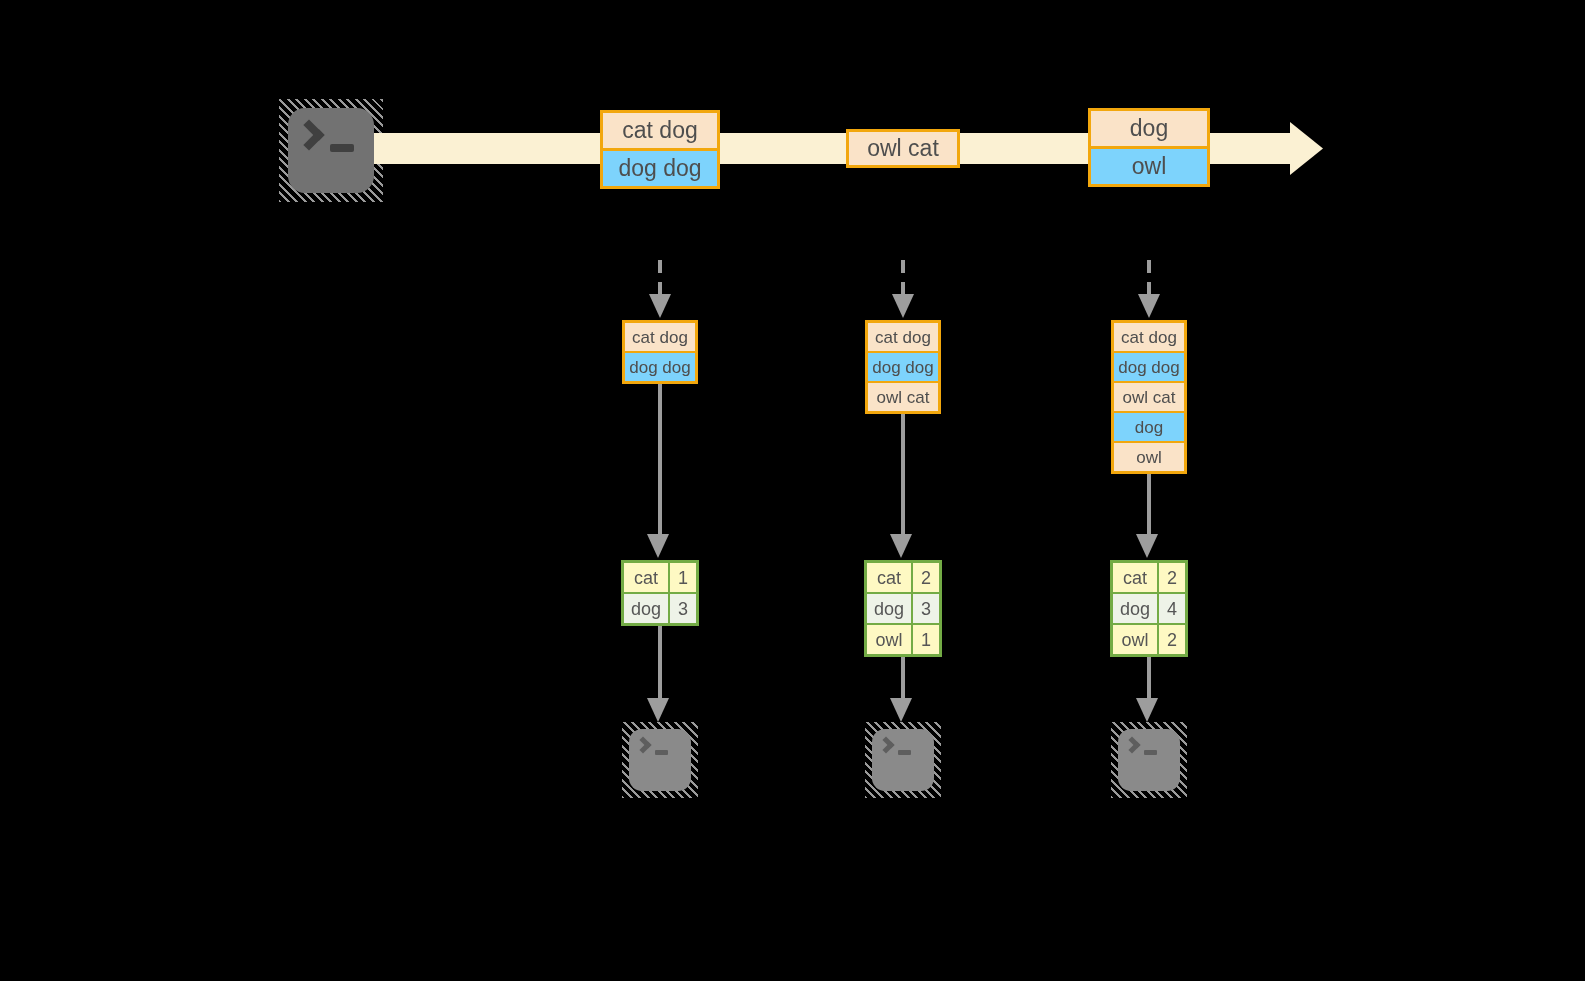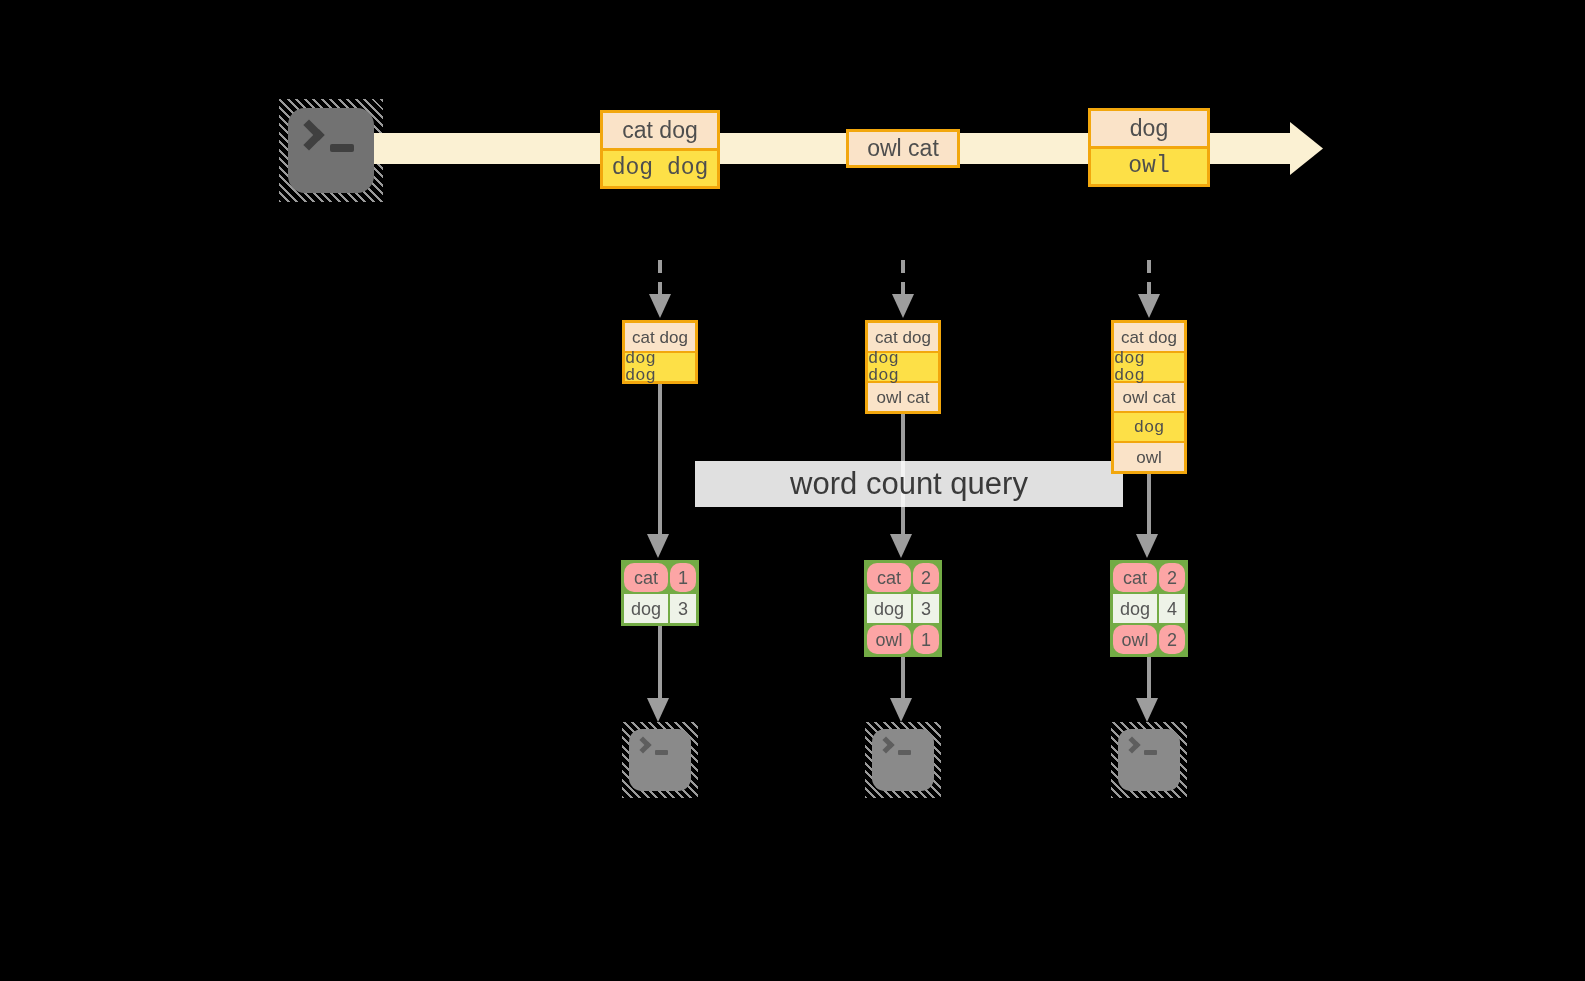--- a/index.html
+++ b/index.html
@@ -43,21 +43,21 @@
     background:#F2A70D;border:3px solid #F2A70D;
     z-index:3;
   }
   .ecell{
     display:flex;align-items:center;justify-content:center;
     color:#4e4e4e;font-size:23px;line-height:1;
   }
   .stack .ecell{font-size:17px;}
   .stack{gap:2px;}
   .fa{background:#FAE3C8;}
-  .fb{background:#fde047;font-family:Liberation Mono, monospace;}
+  .fb{background:#7dd3fc;}
 
   
   .vline{position:absolute;width:4px;background:#9d9d9d;z-index:1;}
   .vline.dashed{
     background:repeating-linear-gradient(180deg,#9d9d9d 0 13px,transparent 13px 22px);
   }
   .vhead{
     position:absolute;width:0;height:0;z-index:1;
     border-left:11px solid transparent;border-right:11px solid transparent;
     border-top:24px solid #9d9d9d;
@@ -75,21 +75,21 @@
   .gtable{
     position:absolute;box-sizing:border-box;
     display:grid;grid-template-columns:44px 26px;gap:2px;
     background:#73AB45;border:3px solid #73AB45;
     z-index:3;
   }
   .gcell{
     display:flex;align-items:center;justify-content:center;
     height:29px;color:#565656;font-size:18px;line-height:1;
   }
-  .ga{background:#fca5a5;border-radius:10px;}
+  .ga{background:#fef9c3;}
   .gb{background:#EEF3E8;}
 </style>
 </head>
 <body>
 
 <div class="canvas">
 
   <div class="term-outer" style="left:279px;top:99px;width:104px;height:103px" title="&gt;_">
     <div class="term-inner big">
       <div class="tglyph" style="left:8px;top:10px">
@@ -138,23 +138,20 @@
     <div class="ecell fa" style="height:28px">owl</div>
   </div>
 
   <div class="vline" style="left:658px;top:384px;height:150px"></div>
   <div class="vhead" style="left:647px;top:534px"></div>
   <div class="vline" style="left:901px;top:414px;height:120px"></div>
   <div class="vhead" style="left:890px;top:534px"></div>
   <div class="vline" style="left:1147px;top:474px;height:60px"></div>
   <div class="vhead" style="left:1136px;top:534px"></div>
 
-  <div class="banner" style="left:695px;top:461px;width:428px;height:46px">
-    <span>word count query</span>
-  </div>
 
   <div class="gtable" style="left:621px;top:560px">
     <div class="gcell ga">cat</div>
     <div class="gcell ga">1</div>
     <div class="gcell gb">dog</div>
     <div class="gcell gb">3</div>
   </div>
   <div class="gtable" style="left:864px;top:560px">
     <div class="gcell ga">cat</div>
     <div class="gcell ga">2</div>

